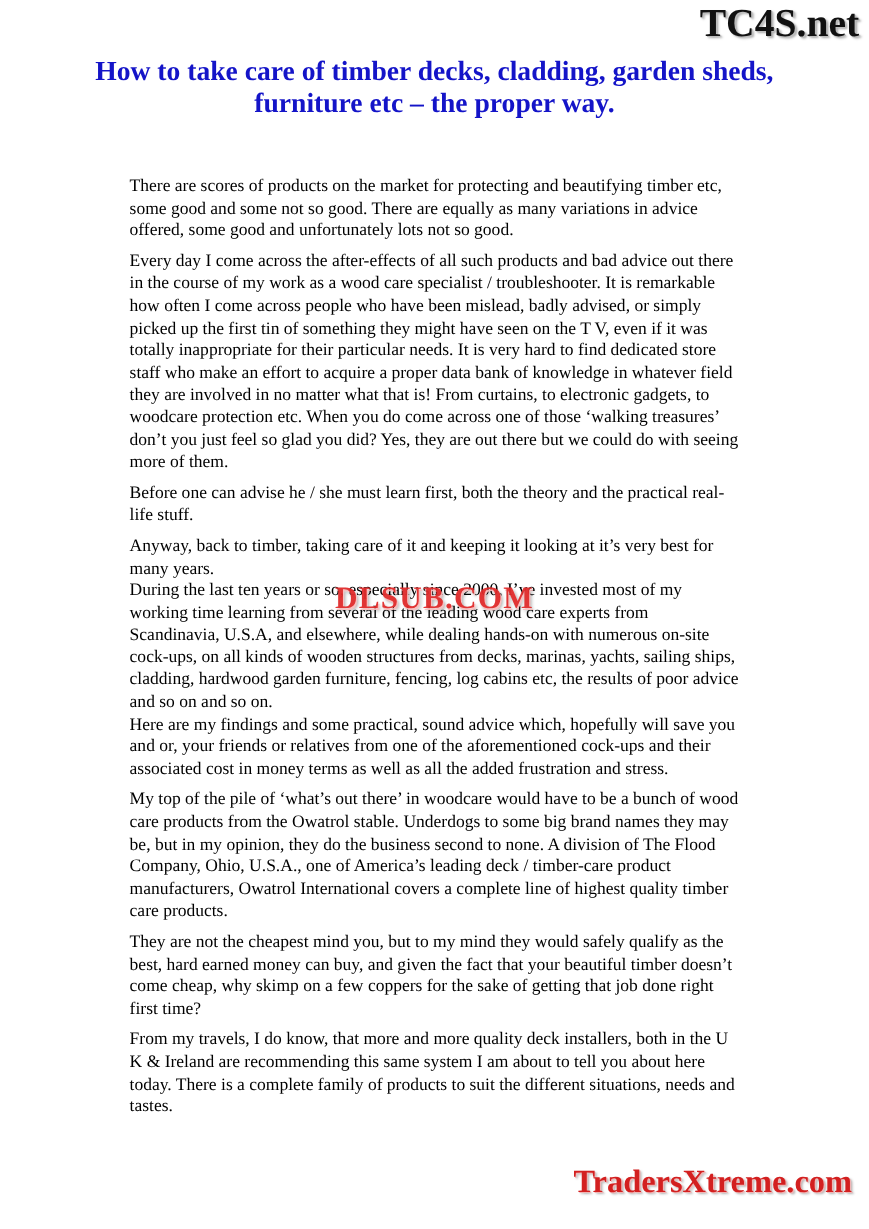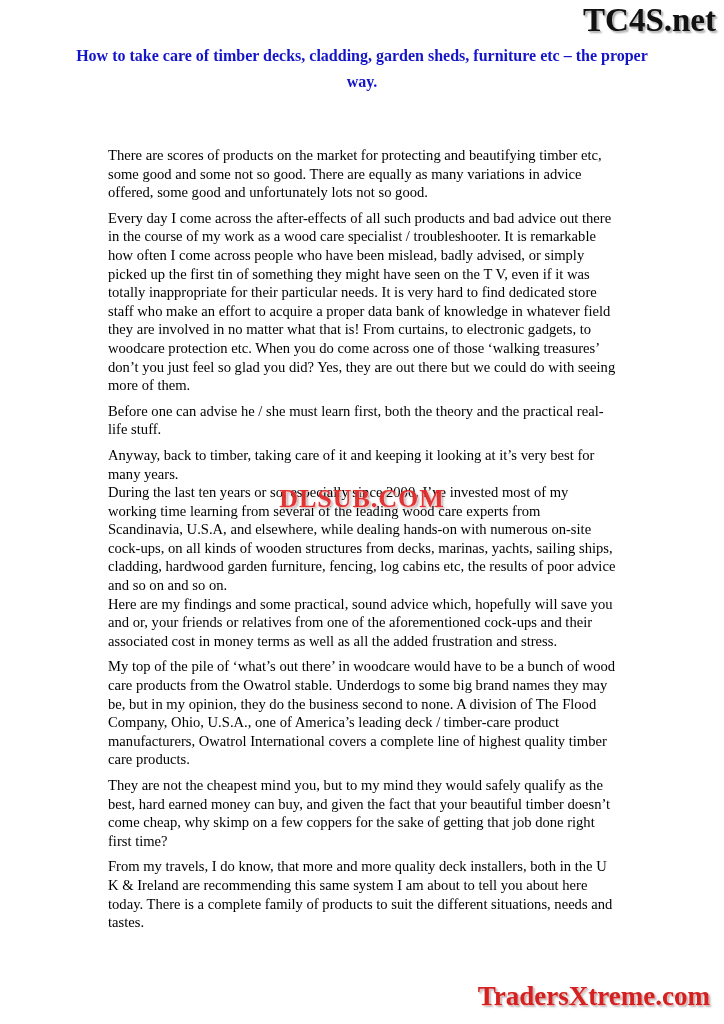--- a/index.html
+++ b/index.html
@@ -32,21 +32,21 @@
     color: #111111;
     letter-spacing: 0px;
     text-shadow: 1px 1px 0 #bdbdbd, 2px 2px 2px rgba(0,0,0,0.35);
     z-index: 5;
     text-align: right;
   }
 
   
   .wm-bottom {
     position: absolute;
-    bottom: 12px;
+    bottom: 24px;
     right: 14px;
     font-family: "Liberation Serif", serif;
     font-weight: bold;
     font-size: 27px;
     color: #d32020;
     text-shadow: 1px 1px 0 #f0b5b5, 2px 2px 2px rgba(0,0,0,0.3);
     z-index: 5;
   }
 
   
@@ -67,21 +67,21 @@
   }
 
   .title {
     position: absolute;
     top: 32px;
     left: 70px;
     width: 584px;
     text-align: center;
     font-family: "Liberation Serif", serif;
     font-weight: bold;
-    font-size: 16px;
+    font-size: 23px;
     line-height: 26px;
     color: #1414c8;
     z-index: 3;
   }
 
   .content {
     position: absolute;
     top: 146px;
     left: 108px;
     width: 508px;

